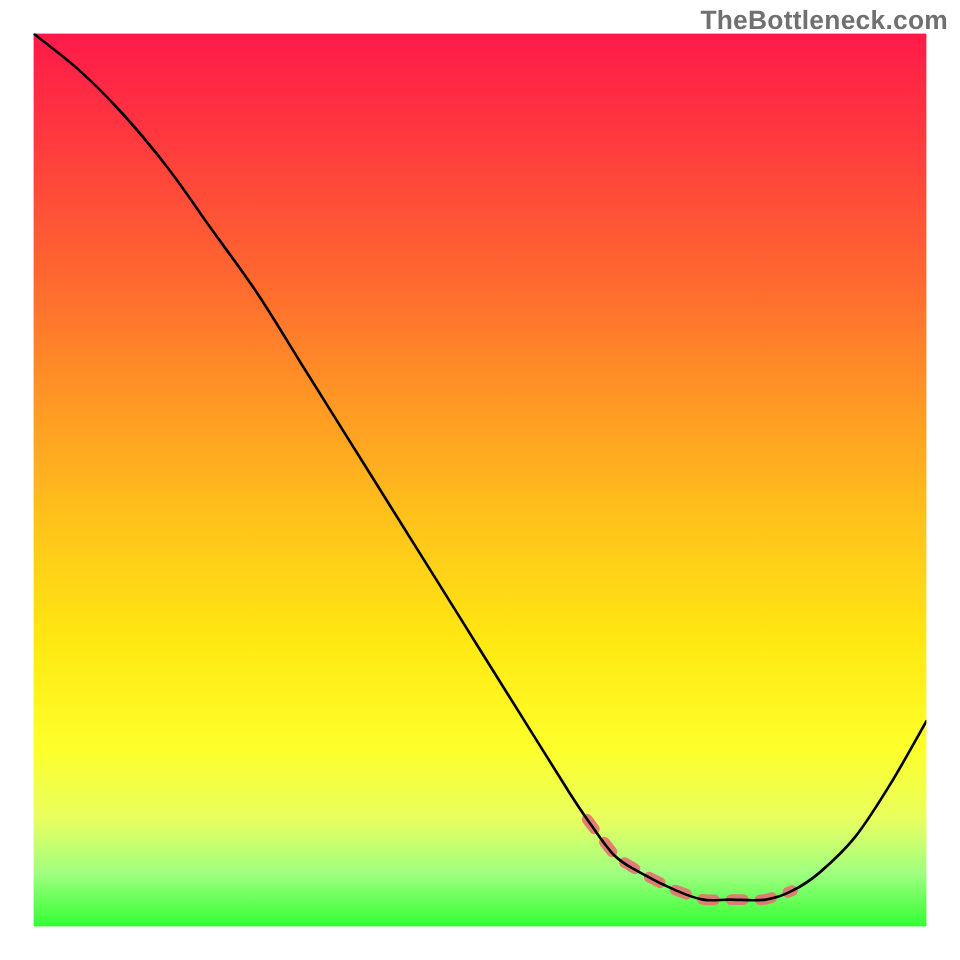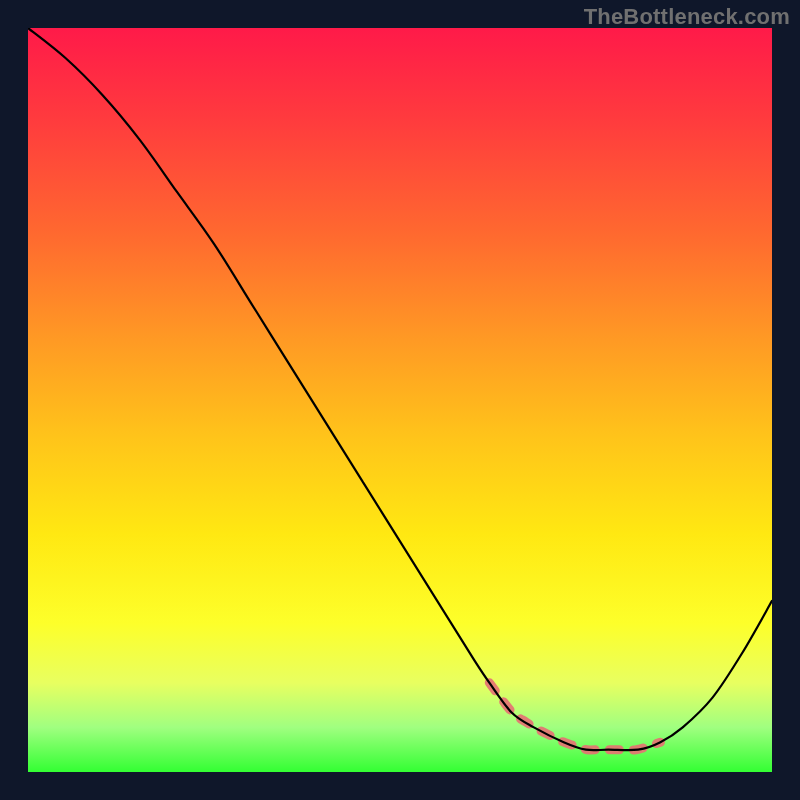--- a/index.html
+++ b/index.html
@@ -1,21 +1,21 @@
 <!DOCTYPE html>
 <html><head>
 <meta charset="utf-8">
 <style>
   * { margin: 0; padding: 0; box-sizing: border-box; }
   html, body { width: 800px; height: 800px; overflow: hidden; background: #000; }
   .frame {
     position: relative;
     width: 800px;
     height: 800px;
-    background: #0f172a;
+    background: #ffffff;
   }
   .watermark {
     position: absolute;
     top: 4px;
     right: 10px;
     color: #707070;
     font-family: Arial, Helvetica, sans-serif;
     font-size: 22px;
     font-weight: bold;
     letter-spacing: 0.2px;

